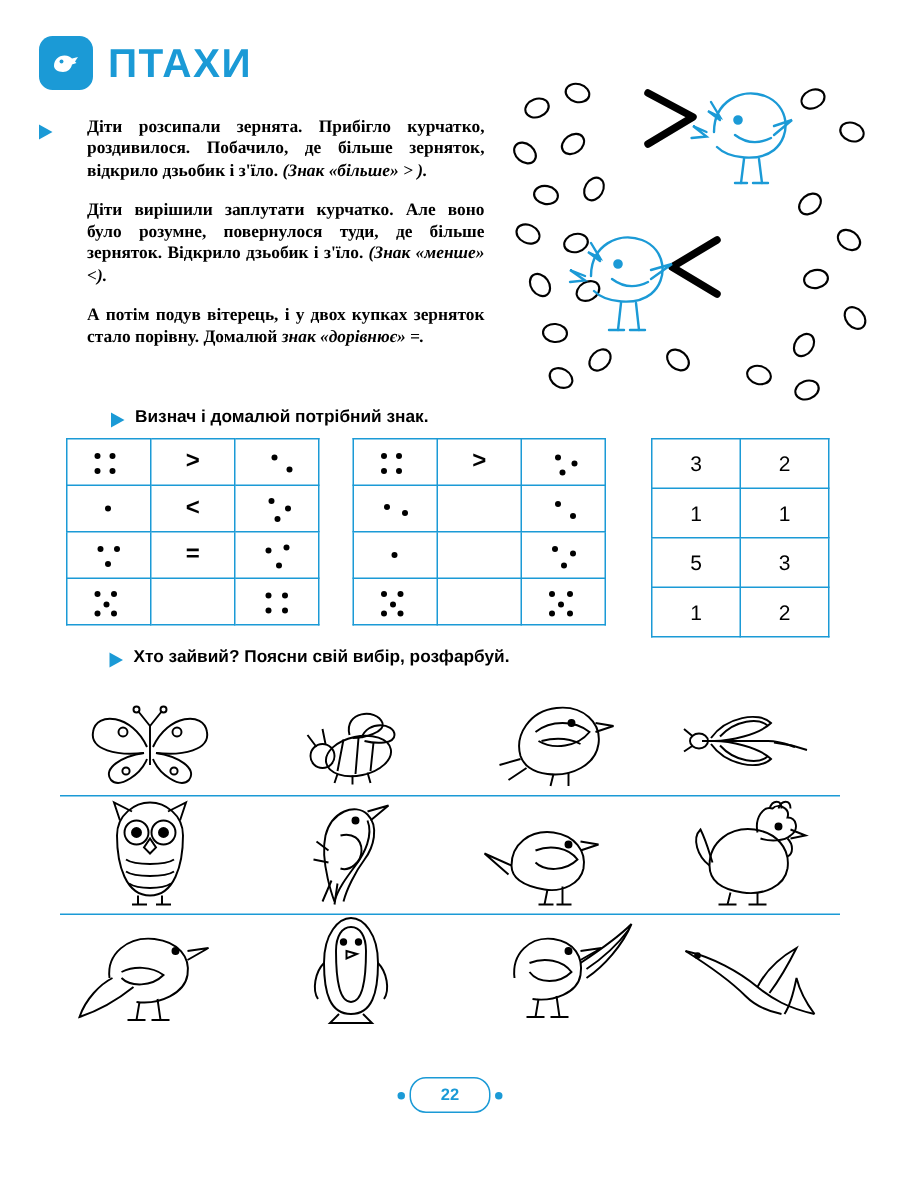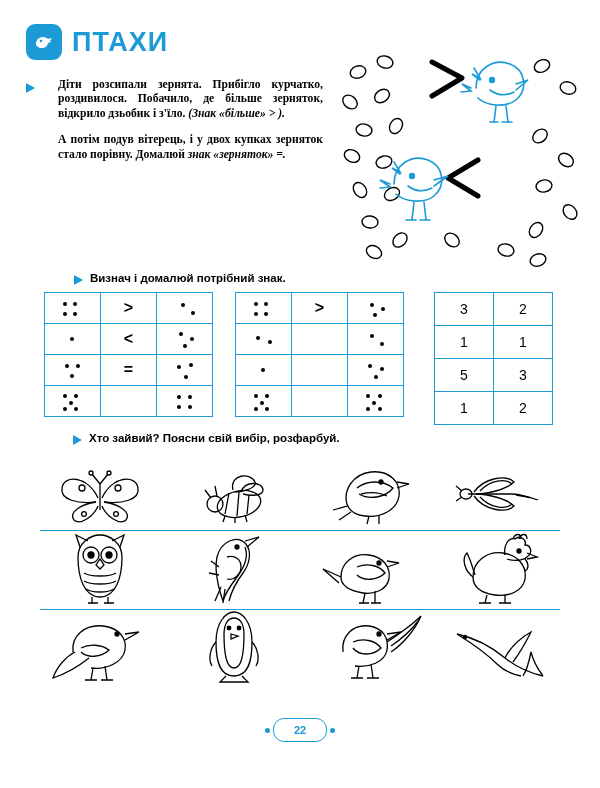--- a/index.html
+++ b/index.html
@@ -118,22 +118,26 @@
   <div class="task" style="left:26px;top:80px;">
     <div class="tri"></div>
   </div>
 
   <div class="intro">
     <p>
       <span>Діти розсипали зернята. Прибігло кур­чатко, роздивилося. Побачило, де біль­ше зерняток, відкрило дзьобик і з'їло.</span>
       <span class="i">(Знак «більше» &gt; ).</span>
     </p>
     <p>
+      <span>Діти вирішили заплутати курчатко. Але воно було розумне, повернулося туди, де більше зерняток. Відкрило дзьобик і з'їло.</span>
+      <span class="i">(Знак «менше» &lt;).</span>
+    </p>
+    <p>
       <span>А потім подув вітерець, і у двох купках зерняток стало порівну. Домалюй</span>
-      <span class="i">знак «зерняток» =.</span>
+      <span class="i">знак «дорівнює» =.</span>
     </p>
   </div>
 
   <div class="seeds">
     <svg width="250" height="230" viewBox="0 0 250 230">
       <g fill="none" stroke="#000" stroke-width="1.4">
         <ellipse cx="28" cy="28" rx="8" ry="6" transform="rotate(-20 28 28)"></ellipse>
         <ellipse cx="55" cy="18" rx="8" ry="6" transform="rotate(15 55 18)"></ellipse>
         <ellipse cx="20" cy="58" rx="8" ry="6" transform="rotate(40 20 58)"></ellipse>
         <ellipse cx="52" cy="52" rx="8" ry="6" transform="rotate(-35 52 52)"></ellipse>

